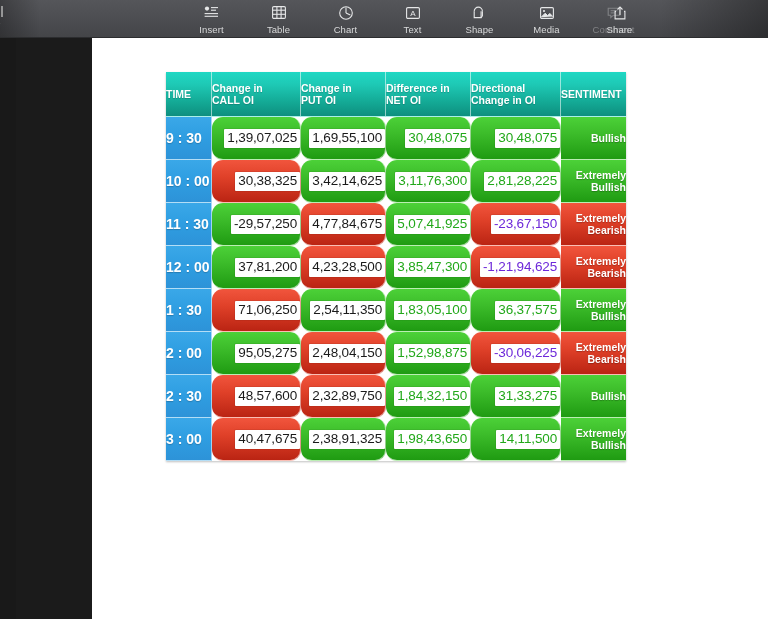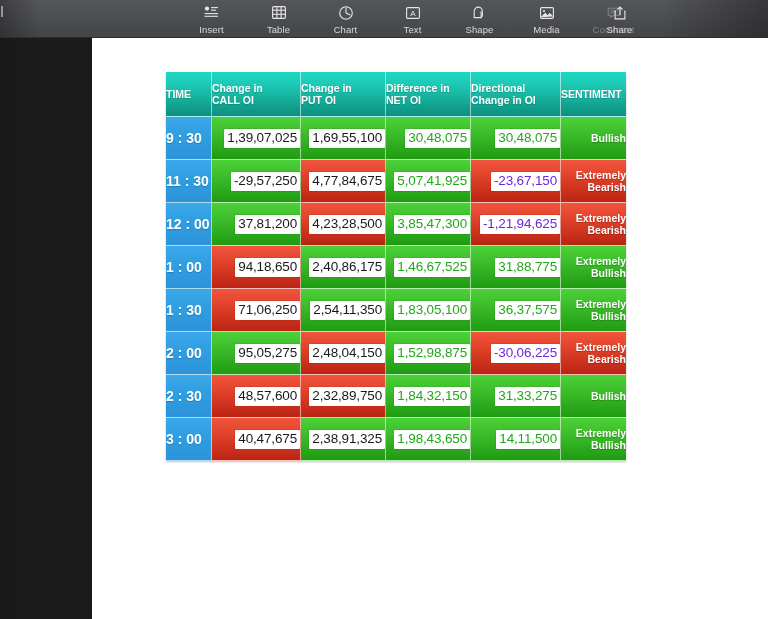--- a/index.html
+++ b/index.html
@@ -155,20 +155,21 @@
     padding: 0 0 0 7px;
     height: 43px;
     text-shadow: 0 1px 1px rgba(0,0,0,.2);
     white-space: nowrap;
   }
 
   td.num-cell {
     height: 43px;
     text-align: right;
     padding: 0 4px 0 4px;
+    border-radius: 11px;
   }
   td.bg-green { background: linear-gradient(to bottom, #4cd138 0%, #3cbc2a 40%, #1f9b12 100%); }
   td.bg-red   { background: linear-gradient(to bottom, #f1553d 0%, #e04129 40%, #ba2413 100%); }
 
   .chip {
     display: inline-block;
     background: #ffffff;
     padding: 1px 3px 2px 3px;
     font-size: 13.5px;
     font-weight: normal;
@@ -343,44 +344,44 @@
         <tbody id="table-body">
             <tr>
               <td class="time-cell">9 : 30</td>
               <td class="num-cell bg-green"><span class="chip t-dark">1,39,07,025</span></td>
               <td class="num-cell bg-green"><span class="chip t-dark">1,69,55,100</span></td>
               <td class="num-cell bg-green"><span class="chip t-green">30,48,075</span></td>
               <td class="num-cell bg-green"><span class="chip t-green">30,48,075</span></td>
               <td class="sent-cell bg-green"><span>Bullish</span></td>
             </tr>
             <tr>
+              <td class="time-cell">10 : 00</td>
+              <td class="num-cell bg-red"><span class="chip t-dark">30,38,325</span></td>
+              <td class="num-cell bg-green"><span class="chip t-dark">3,42,14,625</span></td>
+              <td class="num-cell bg-green"><span class="chip t-green">3,11,76,300</span></td>
+              <td class="num-cell bg-green"><span class="chip t-green">2,81,28,225</span></td>
+              <td class="sent-cell bg-green"><span>Extremely Bullish</span></td>
+            </tr>
+            <tr>
               <td class="time-cell">11 : 30</td>
               <td class="num-cell bg-green"><span class="chip t-dark">-29,57,250</span></td>
               <td class="num-cell bg-red"><span class="chip t-dark">4,77,84,675</span></td>
               <td class="num-cell bg-green"><span class="chip t-green">5,07,41,925</span></td>
               <td class="num-cell bg-red"><span class="chip t-red">-23,67,150</span></td>
               <td class="sent-cell bg-red"><span>Extremely Bearish</span></td>
             </tr>
             <tr>
               <td class="time-cell">12 : 00</td>
               <td class="num-cell bg-green"><span class="chip t-dark">37,81,200</span></td>
               <td class="num-cell bg-red"><span class="chip t-dark">4,23,28,500</span></td>
               <td class="num-cell bg-green"><span class="chip t-green">3,85,47,300</span></td>
               <td class="num-cell bg-red"><span class="chip t-red">-1,21,94,625</span></td>
               <td class="sent-cell bg-red"><span>Extremely Bearish</span></td>
             </tr>
             <tr>
-              <td class="time-cell">1 : 00</td>
-              <td class="num-cell bg-red"><span class="chip t-dark">94,18,650</span></td>
-              <td class="num-cell bg-green"><span class="chip t-dark">2,40,86,175</span></td>
-              <td class="num-cell bg-green"><span class="chip t-green">1,46,67,525</span></td>
-              <td class="num-cell bg-green"><span class="chip t-green">31,88,775</span></td>
-              <td class="sent-cell bg-green"><span>Extremely Bullish</span></td>
-            </tr>
-            <tr>
               <td class="time-cell">1 : 30</td>
               <td class="num-cell bg-red"><span class="chip t-dark">71,06,250</span></td>
               <td class="num-cell bg-green"><span class="chip t-dark">2,54,11,350</span></td>
               <td class="num-cell bg-green"><span class="chip t-green">1,83,05,100</span></td>
               <td class="num-cell bg-green"><span class="chip t-green">36,37,575</span></td>
               <td class="sent-cell bg-green"><span>Extremely Bullish</span></td>
             </tr>
             <tr>
               <td class="time-cell">2 : 00</td>
               <td class="num-cell bg-green"><span class="chip t-dark">95,05,275</span></td>

